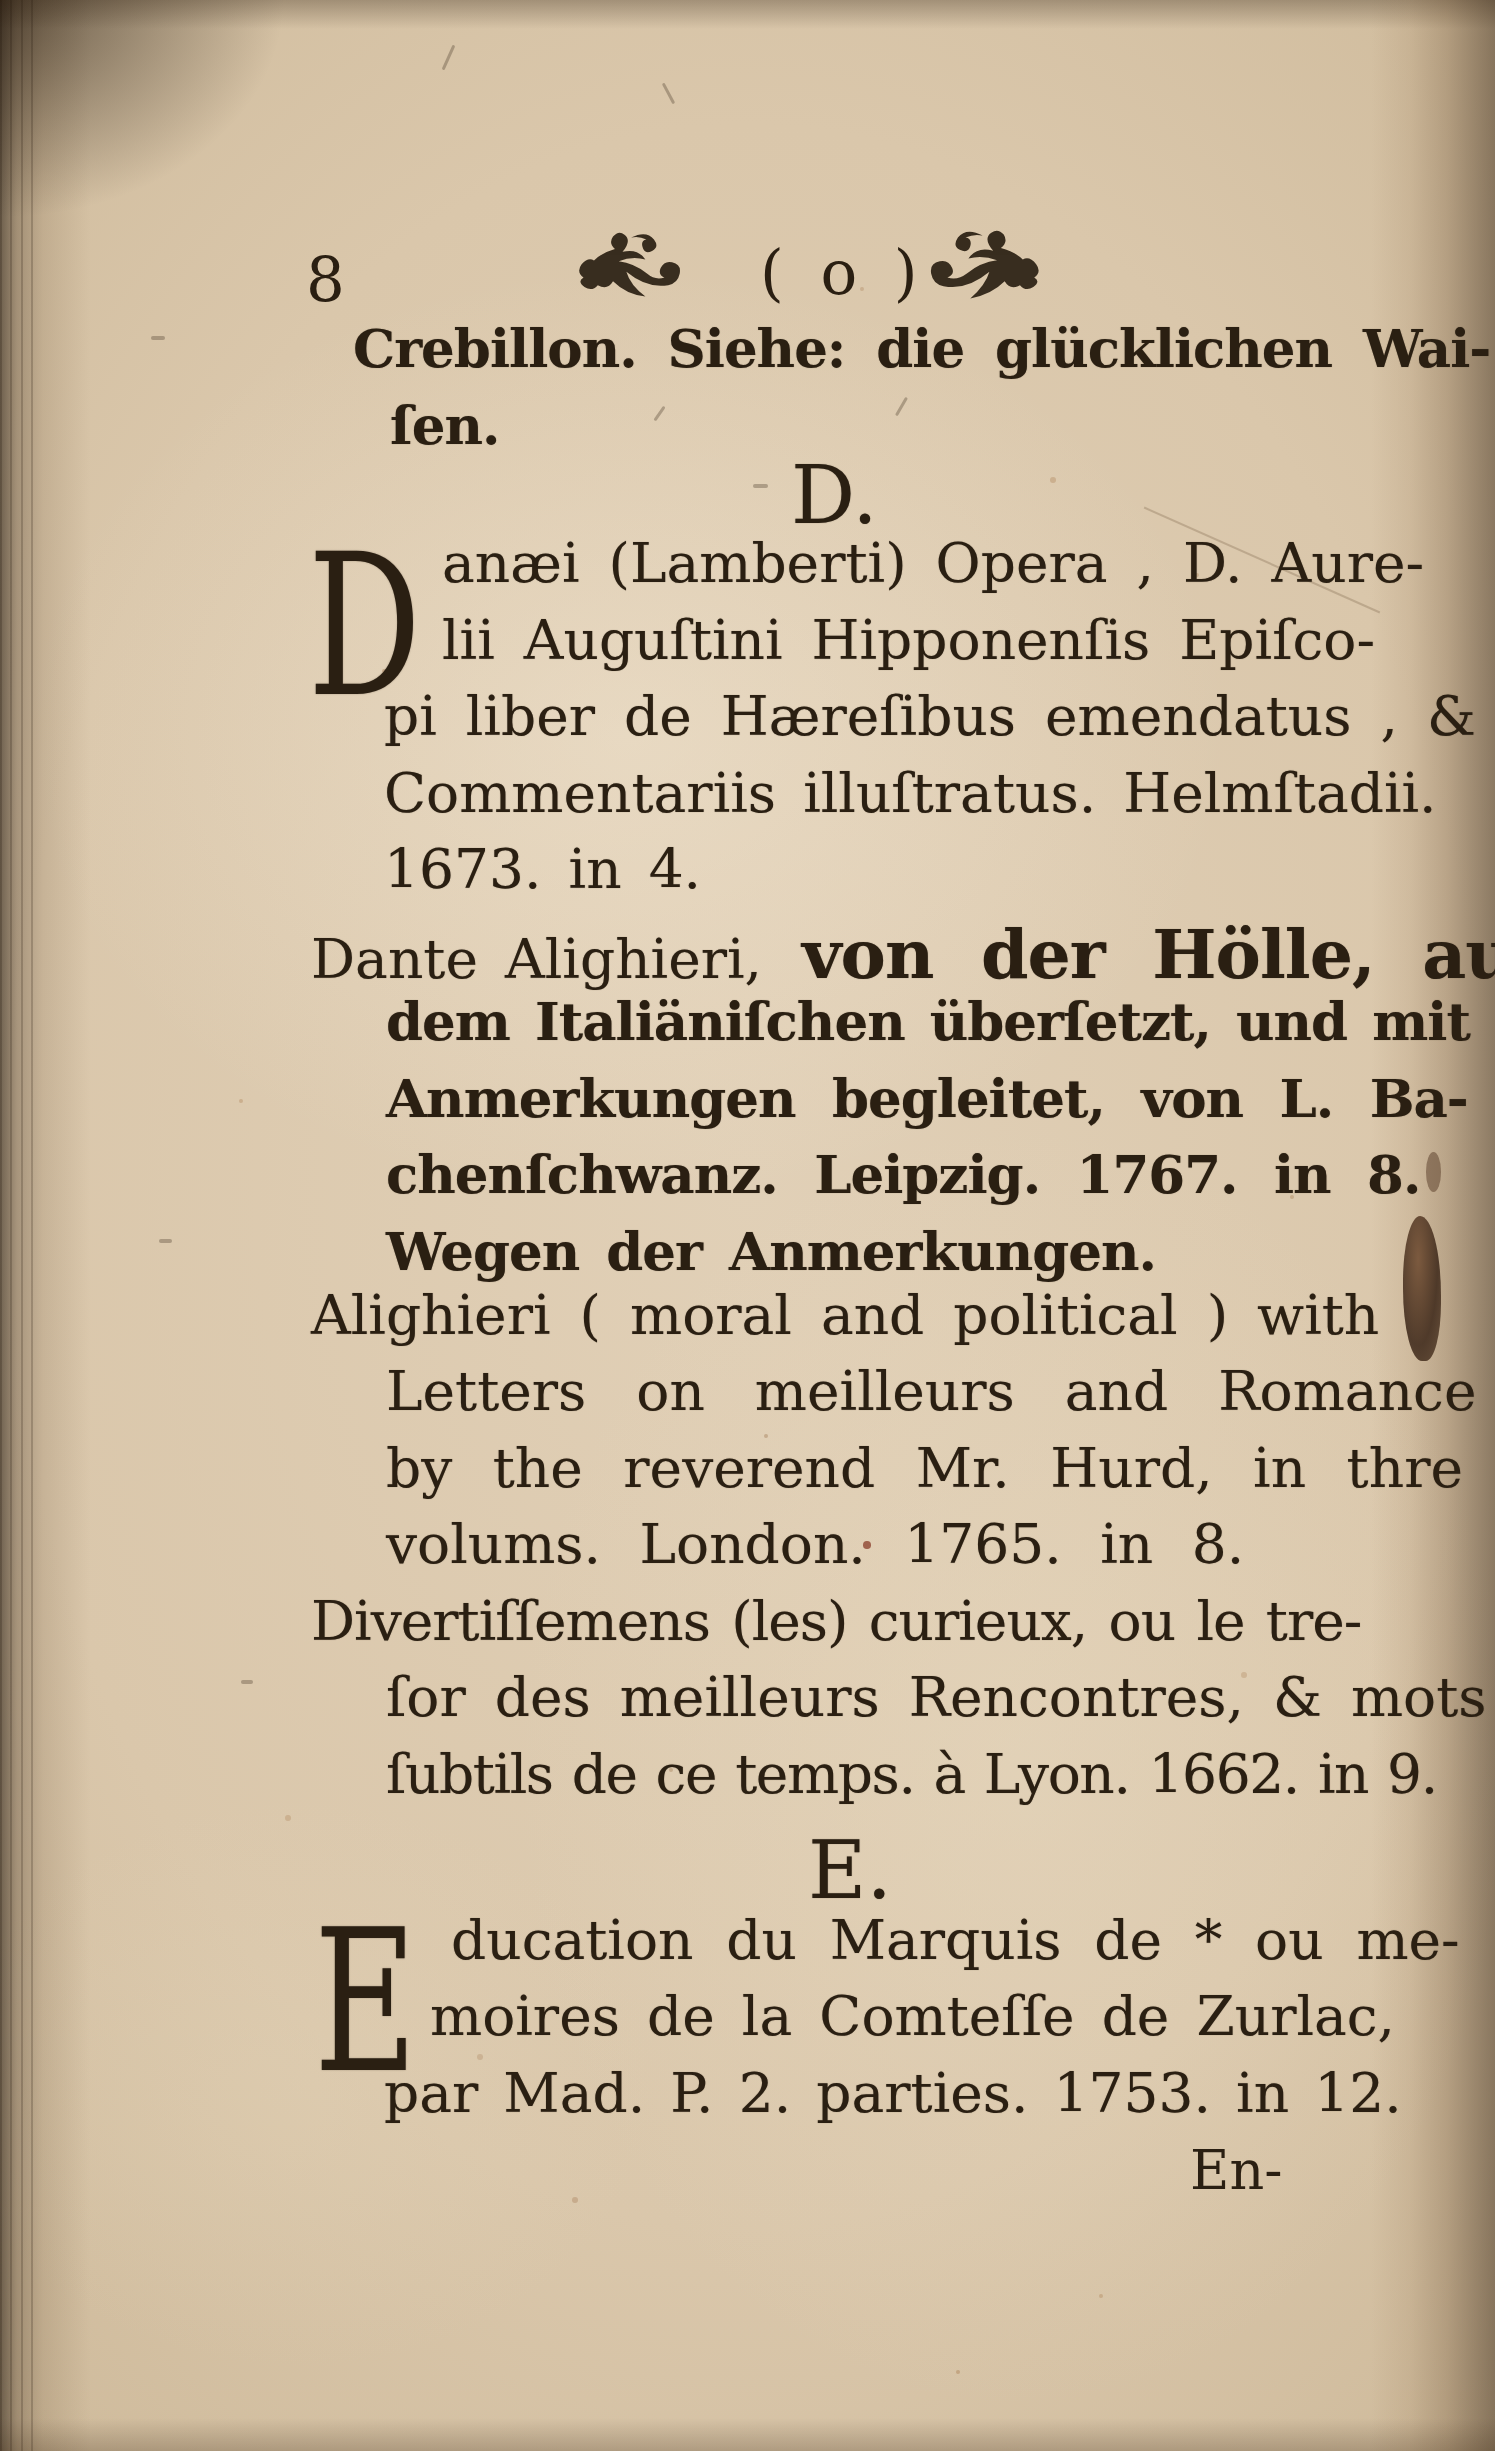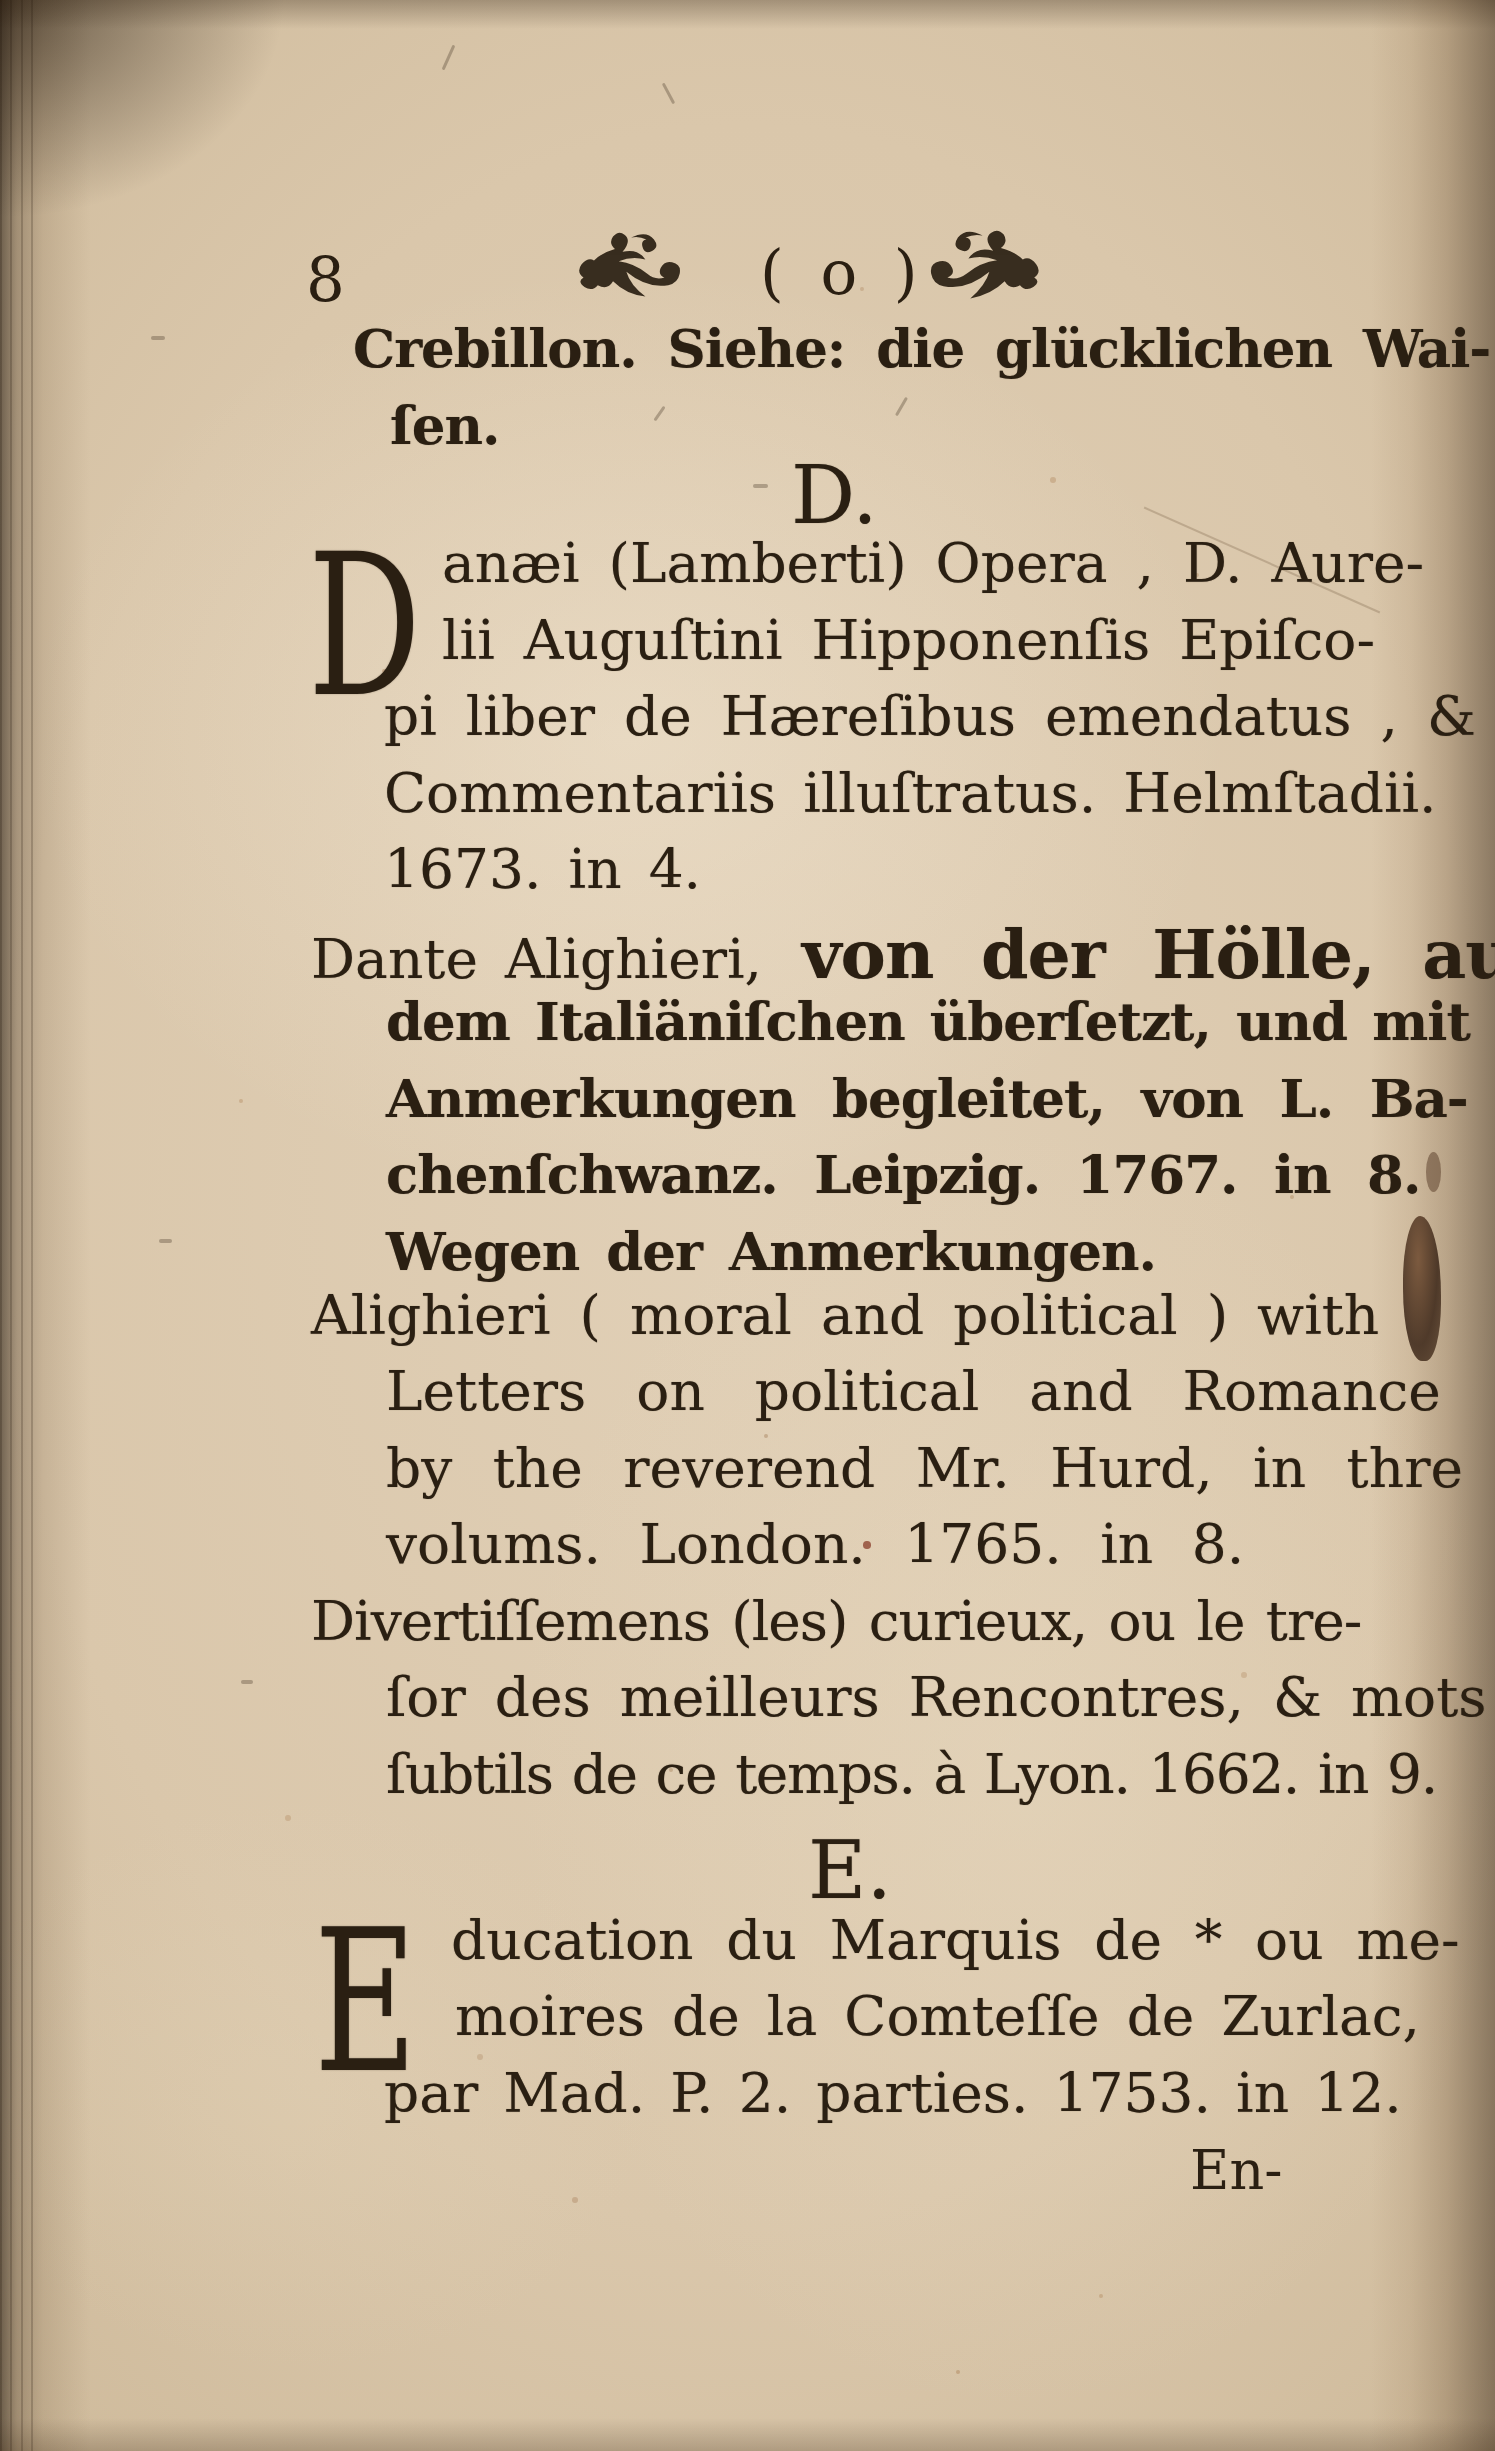--- a/index.html
+++ b/index.html
@@ -136,31 +136,31 @@
 
   <div class="line" style="left:311px;top:914px;">
     <span class="lead-antiqua">Dante Alighieri,</span><span class="rest-fraktur">von der Hölle, aus</span>
   </div>
   <div class="line fraktur ws8" style="left:386px;top:990px;text-align:center;">dem Italiäniſchen überſetzt, und mit</div>
   <div class="line fraktur ws20" style="left:386px;top:1067px;">Anmerkungen begleitet, von L. Ba-</div>
   <div class="line fraktur ws20" style="left:386px;top:1143px;">chenſchwanz. Leipzig. 1767. in 8.</div>
   <div class="line fraktur" style="left:386px;top:1220px;">Wegen der Anmerkungen.</div>
 
   <div class="line ws12" style="left:311px;top:1283px;">Alighieri ( moral and political ) with</div>
-  <div class="line ws34" style="left:386px;top:1359px;">Letters on political and Romance</div>
+  <div class="line ws34" style="left:386px;top:1359px;">Letters on meilleurs and Romance</div>
   <div class="line ws24" style="left:386px;top:1436px;">by the reverend Mr. Hurd, in thre</div>
   <div class="line ws22" style="left:386px;top:1512px;">volums. London. 1765. in 8.</div>
 
   <div class="line tight" style="left:311px;top:1589px;">Divertiſſemens (les) curieux, ou le tre-</div>
   <div class="line ws12" style="left:386px;top:1665px;">ſor des meilleurs Rencontres, &amp; mots</div>
   <div class="line tight2" style="left:386px;top:1742px;">ſubtils de ce temps. à Lyon. 1662. in 9.</div>
 
   <div class="heading" style="left:808px;top:1824px;">E.</div>
 
   <div class="drop-cap" style="left:314px;top:1904px;">E</div>
   <div class="line ws16" style="left:451px;top:1908px;">ducation du Marquis de * ou me-</div>
-  <div class="line" style="left:455px;top:1984px;">moires de la Comteſſe de Zurlac,</div>
+  <div class="line" style="left:430px;top:1984px;">moires de la Comteſſe de Zurlac,</div>
   <div class="line ws8" style="left:384px;top:2061px;">par Mad. P. 2. parties. 1753. in 12.</div>
 
   <div class="catchword">En-</div>
 
 </div>
 
 
 </body></html>

